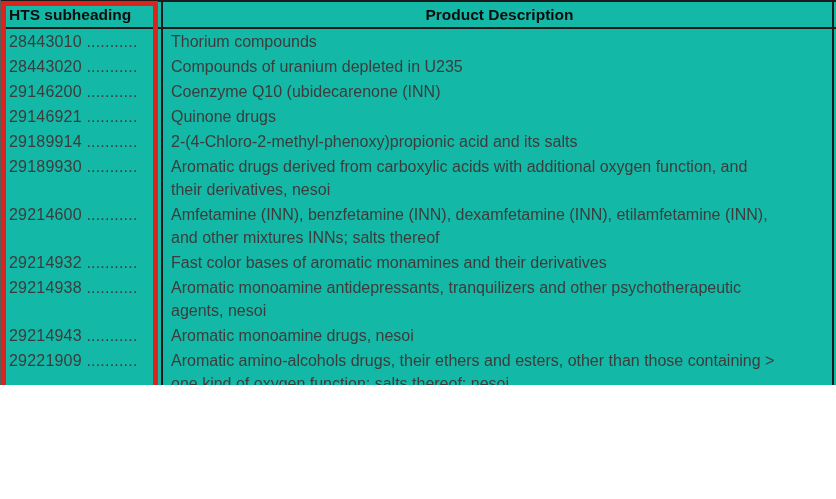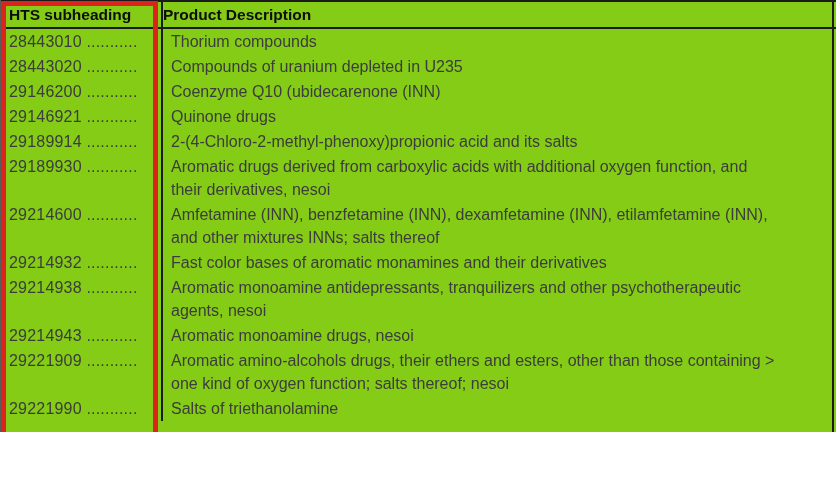--- a/index.html
+++ b/index.html
@@ -1,21 +1,21 @@
 <!DOCTYPE html>
 <html><head>
 <meta charset="utf-8">
 <style>
   * { margin: 0; padding: 0; box-sizing: border-box; }
   html, body { background: #ffffff; }
   .screen {
     position: relative;
     width: 836px;
-    height: 432px;
-    background: #84cc16;
+    height: 385px;
+    background: #14b8a6;
     overflow: hidden;
     font-family: "Liberation Sans", sans-serif;
   }
   table.hts-table {
     border-collapse: collapse;
     table-layout: fixed;
     width: 836px;
   }
   col.c1 { width: 162px; }
   thead th {
@@ -26,21 +26,21 @@
     color: #0d0d0d;
     padding-top: 4px;
     padding-bottom: 3px;
     white-space: nowrap;
   }
   th.col1 {
     text-align: left;
     padding-left: 9px;
     border-right: 2px solid #1b1b1b;
   }
-  th.col2 { text-align: left; }
+  th.col2 { text-align: center; }
   tbody td {
     vertical-align: top;
     font-size: 16px;
     color: #3c3c3c;
     line-height: 23px;
     padding-top: 1px;
     padding-bottom: 1px;
   }
   td.hts {
     padding-left: 9px;

